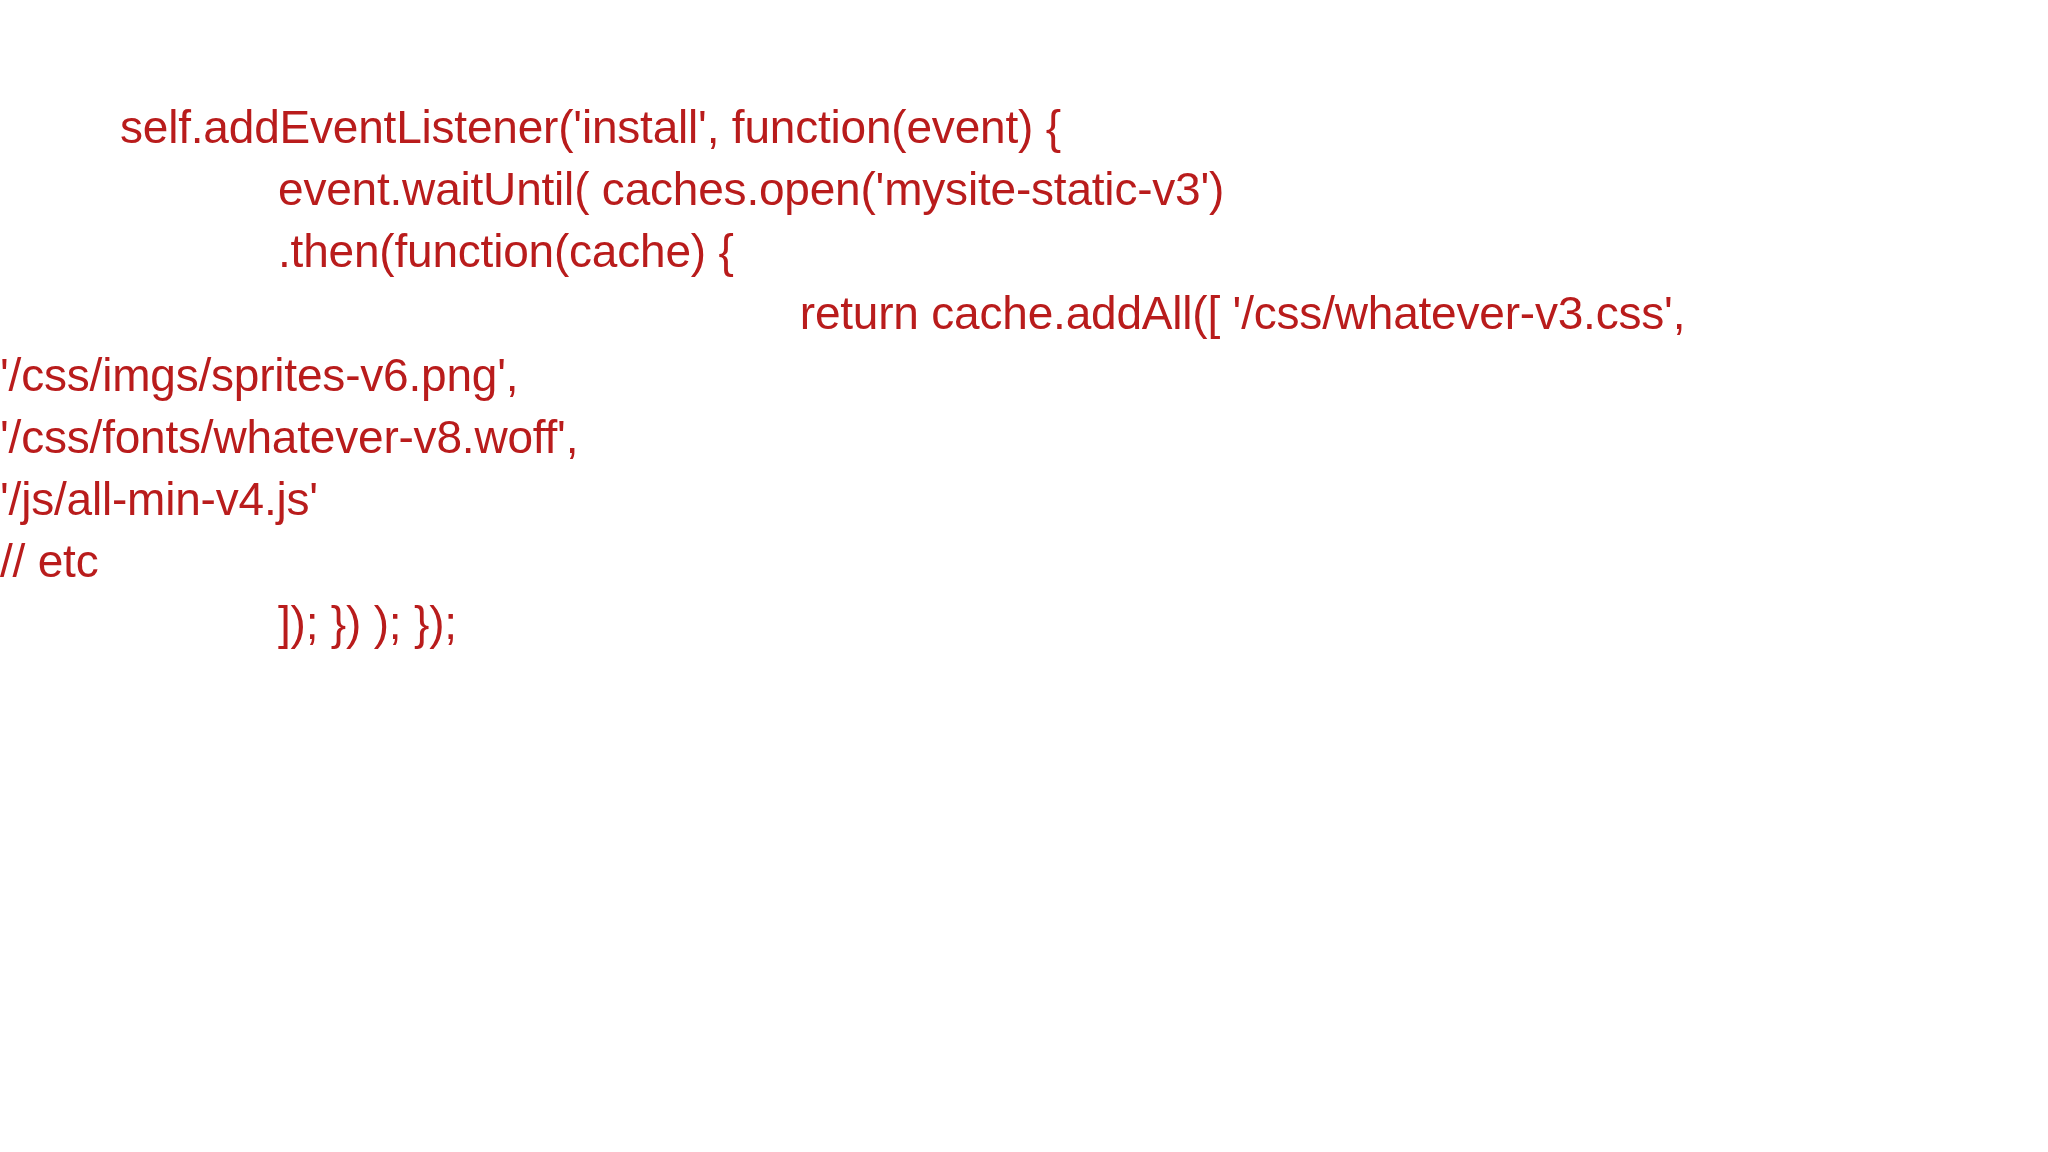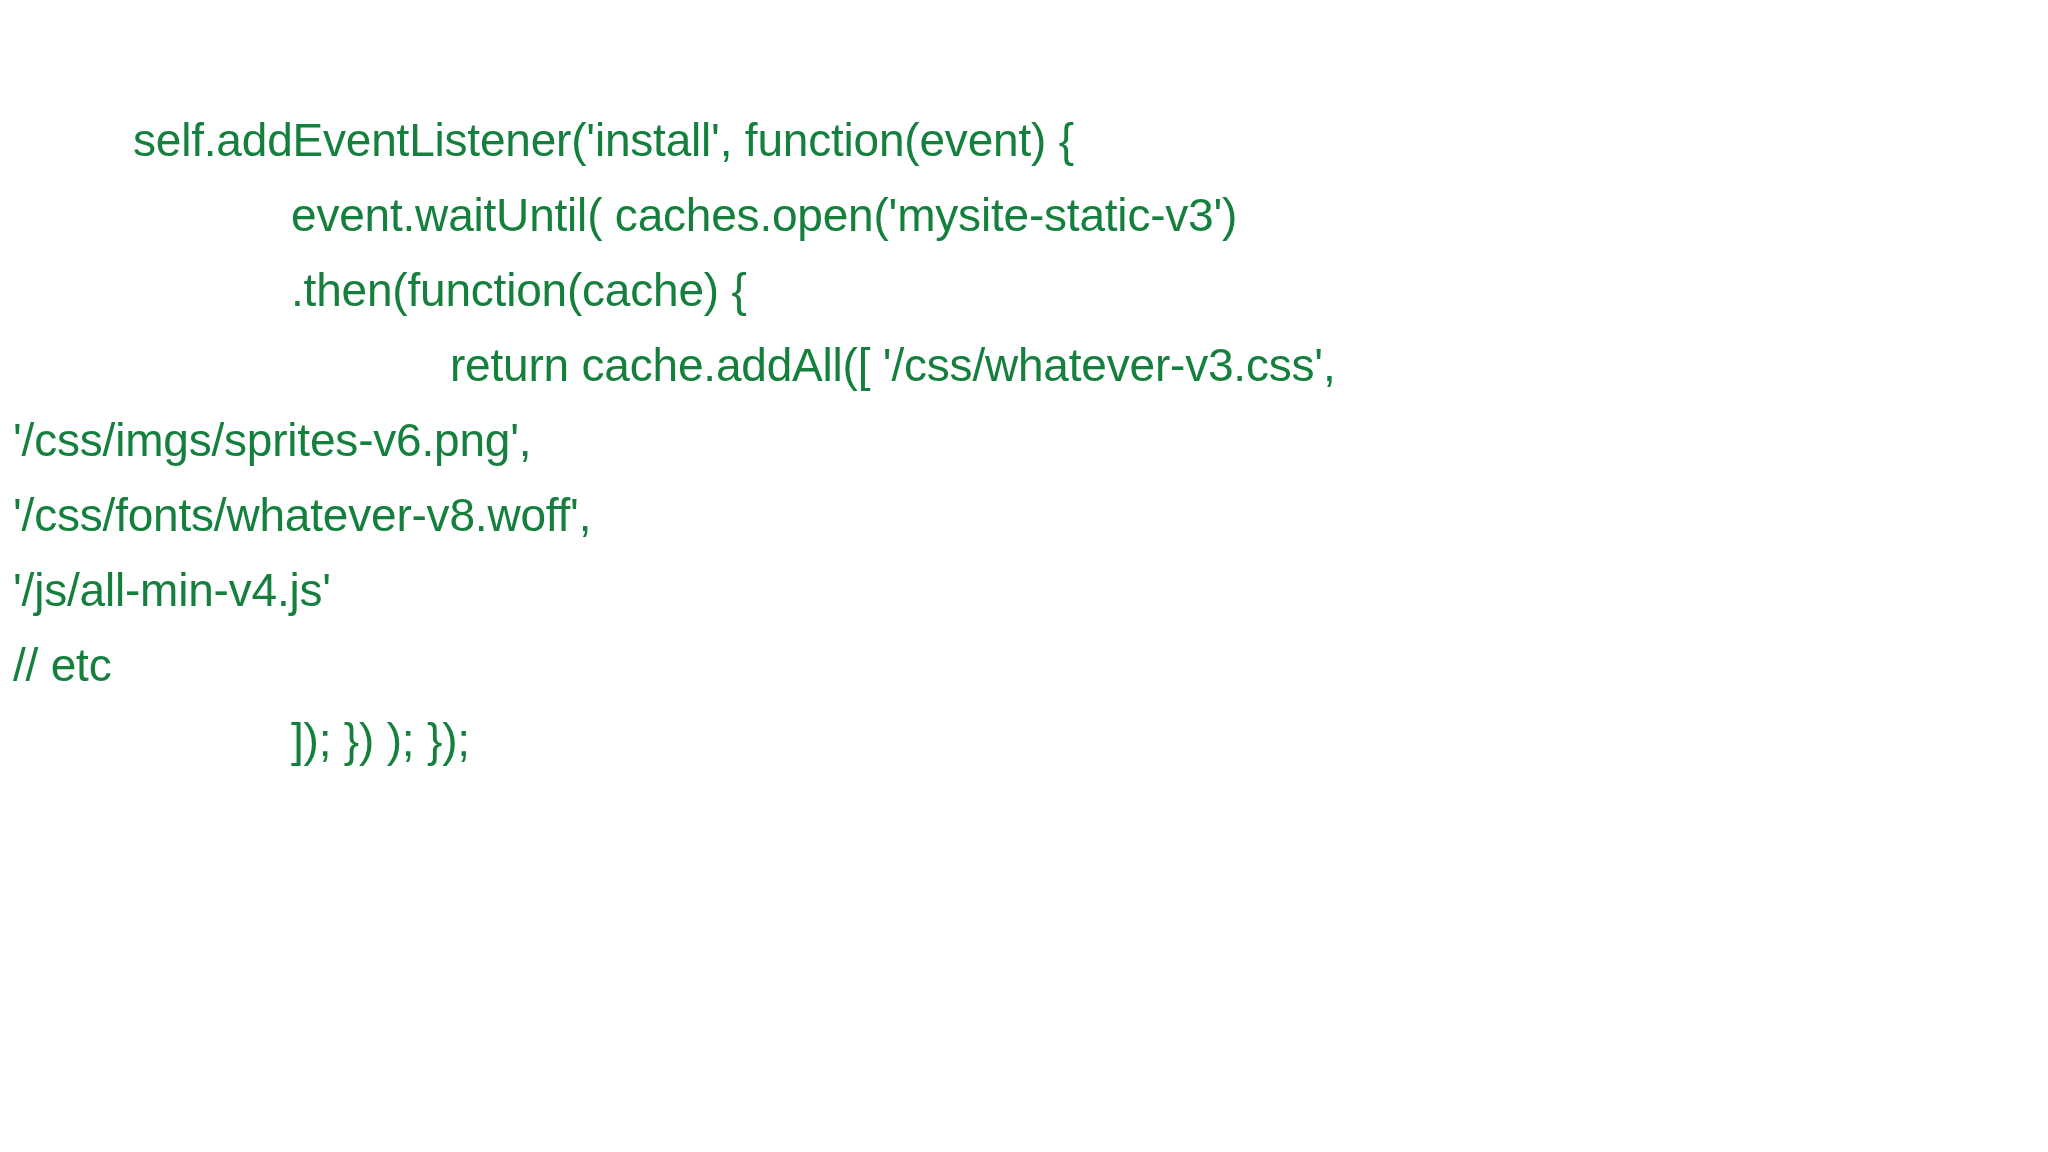--- a/index.html
+++ b/index.html
@@ -33,31 +33,31 @@
     padding: 0;
     margin: 0;
   }
 
   .code-line {
     display: block;
     font-family: "Liberation Sans", sans-serif;
     font-size: 46px;
     font-weight: 400;
     line-height: 62px;
-    color: #15803d;
+    color: #b91c1c;
     white-space: pre;
     letter-spacing: -0.2px;
-    margin: 13px;
+    margin: 0;
     padding: 0;
   }
 
   
   .indent-0 { padding-left: 120px; }
   .indent-1 { padding-left: 278px; }
-  .indent-2 { padding-left: 437px; }
+  .indent-2 { padding-left: 437px; text-align: center; }
   .indent-3 { }
 </style>
 </head>
 <body>
 
 <div class="slide">
 
   <pre class="code-block"><code><span class="code-line indent-0">self.addEventListener('install', function(event) {</span><span class="code-line indent-1">event.waitUntil( caches.open('mysite-static-v3')</span><span class="code-line indent-1">.then(function(cache) {</span><span class="code-line indent-2">return cache.addAll([ '/css/whatever-v3.css',</span><span class="code-line indent-3">'/css/imgs/sprites-v6.png',</span><span class="code-line indent-3">'/css/fonts/whatever-v8.woff',</span><span class="code-line indent-3">'/js/all-min-v4.js'</span><span class="code-line indent-3">// etc</span><span class="code-line indent-1">]); }) ); });</span></code></pre>
 
 </div>

